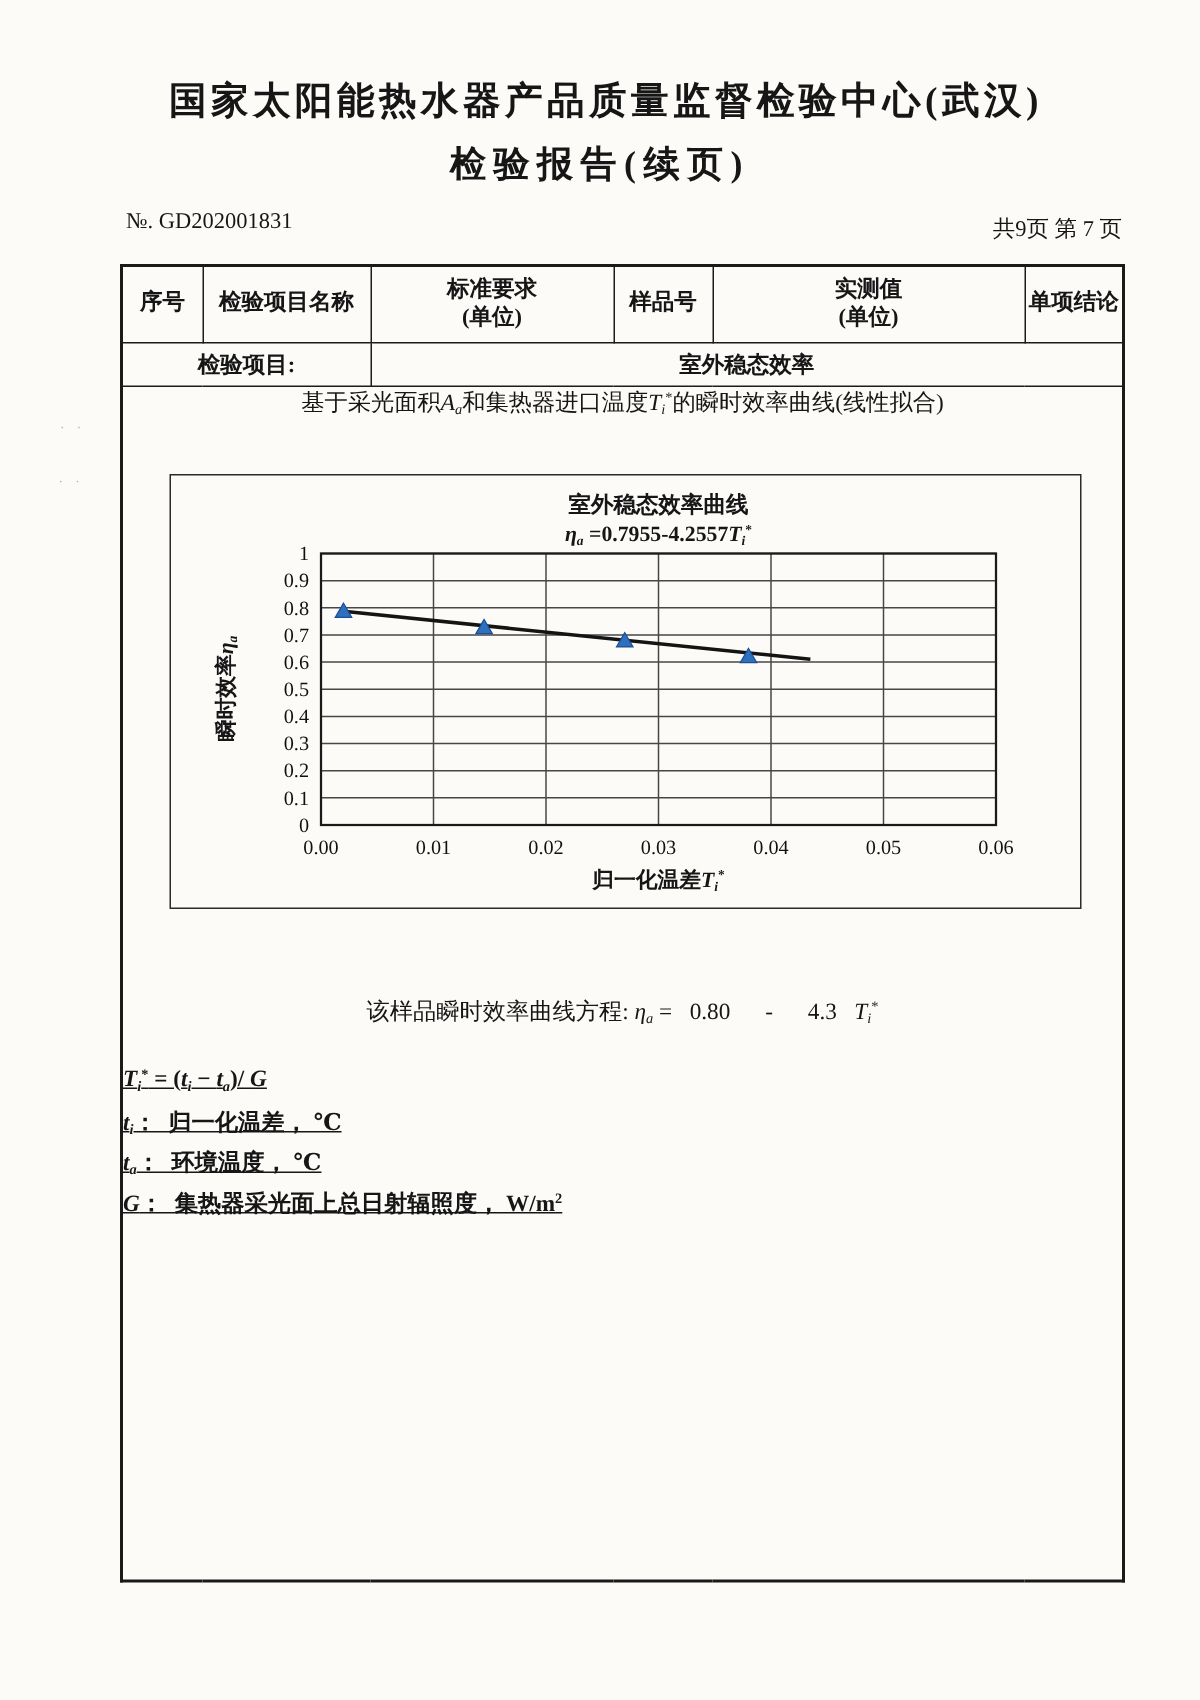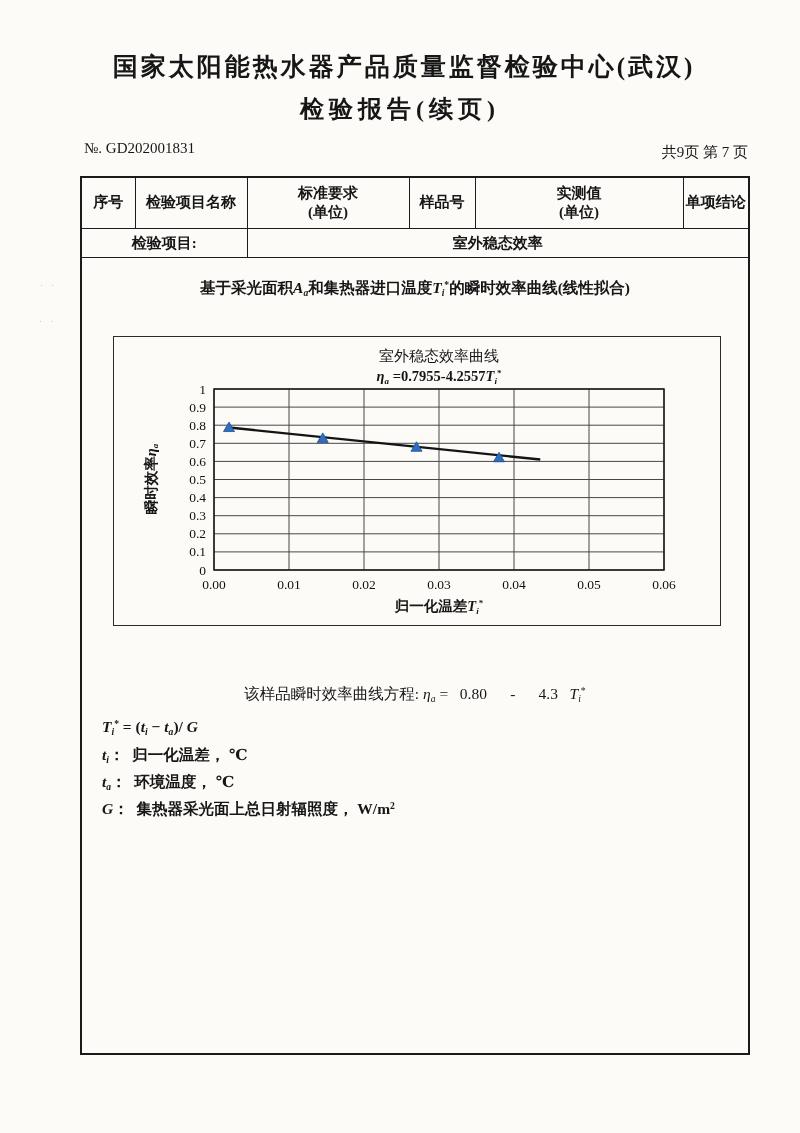--- a/index.html
+++ b/index.html
@@ -23,31 +23,31 @@
     position:absolute;left:80px;top:176px;width:668px;
     border-collapse:collapse;table-layout:fixed;
     border:2.5px solid #1a1a1a;
   }
   .report-table th,.report-table td{border:1.5px solid #1c1c1c;padding:0;}
   tr.hdr th{height:50px;font-size:15px;font-weight:bold;text-align:center;vertical-align:middle;line-height:1.3;}
   .hl{display:block;}
   tr.item td{height:28px;font-size:15px;font-weight:bold;text-align:center;vertical-align:middle;}
   tr.content td{height:795px;vertical-align:top;}
 
-  .section-heading{margin-top:20px;text-align:center;font-size:15.5px;font-weight:bold;}
+  .section-heading{margin-top:0;text-align:center;font-size:15.5px;font-weight:normal;}
   .chart-box{position:relative;margin:37px 0 0 31px;width:606px;height:288px;border:1.3px solid #2b2b2b;background:transparent;}
   .chart-box svg{position:absolute;left:0;top:0;}
-  .chart-title{position:absolute;left:100px;top:10px;width:450px;text-align:center;font-size:15px;font-weight:normal;}
+  .chart-title{position:absolute;left:100px;top:10px;width:450px;text-align:center;font-size:15px;font-weight:bold;}
   .chart-eq{position:absolute;left:100px;top:31px;width:450px;text-align:center;font-size:14.5px;font-weight:bold;}
   .y-title{position:absolute;left:37px;top:142px;white-space:nowrap;
     transform:translate(-50%,-50%) rotate(-90deg);font-size:14.5px;font-weight:bold;}
   .x-title{position:absolute;left:100px;top:260px;width:450px;text-align:center;font-size:14.5px;font-weight:bold;}
 
   .result-line{margin-top:58px;text-align:center;font-size:15.5px;white-space:pre;}
-  .formulas{margin-top:13px;padding-left:20px;}
+  .formulas{margin-top:26px;padding-left:0;text-decoration:underline;}
   .f-line{height:27px;font-size:15.5px;font-weight:bold;white-space:pre;}
 
   .rt-n{}
   .rt-var{font-style:italic;}
   .rt-sub{font-size:0.62em;font-style:italic;vertical-align:-0.3em;}
   .rt-sup{font-size:0.62em;vertical-align:0.55em;}
   svg text{font-family:"Liberation Serif","DejaVu Serif",serif;}
 </style>
 </head>
 <body>

